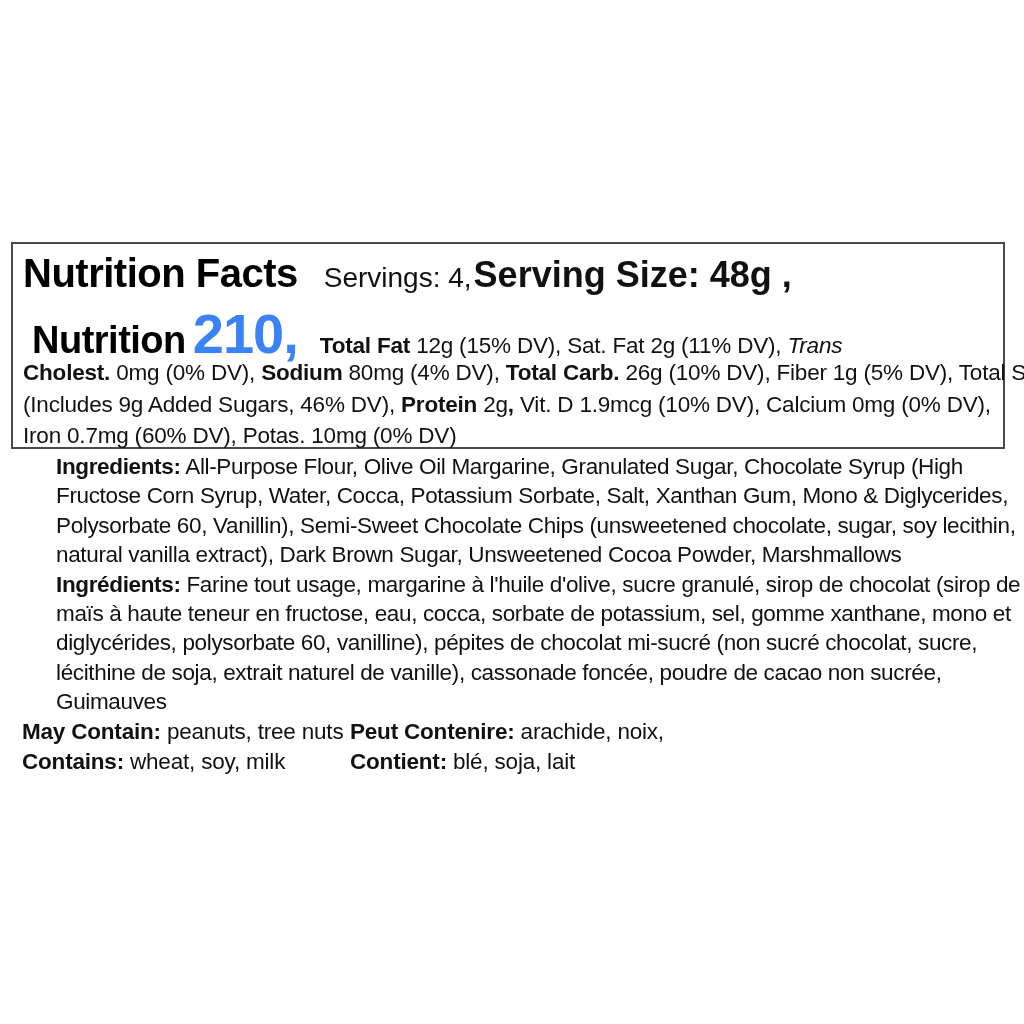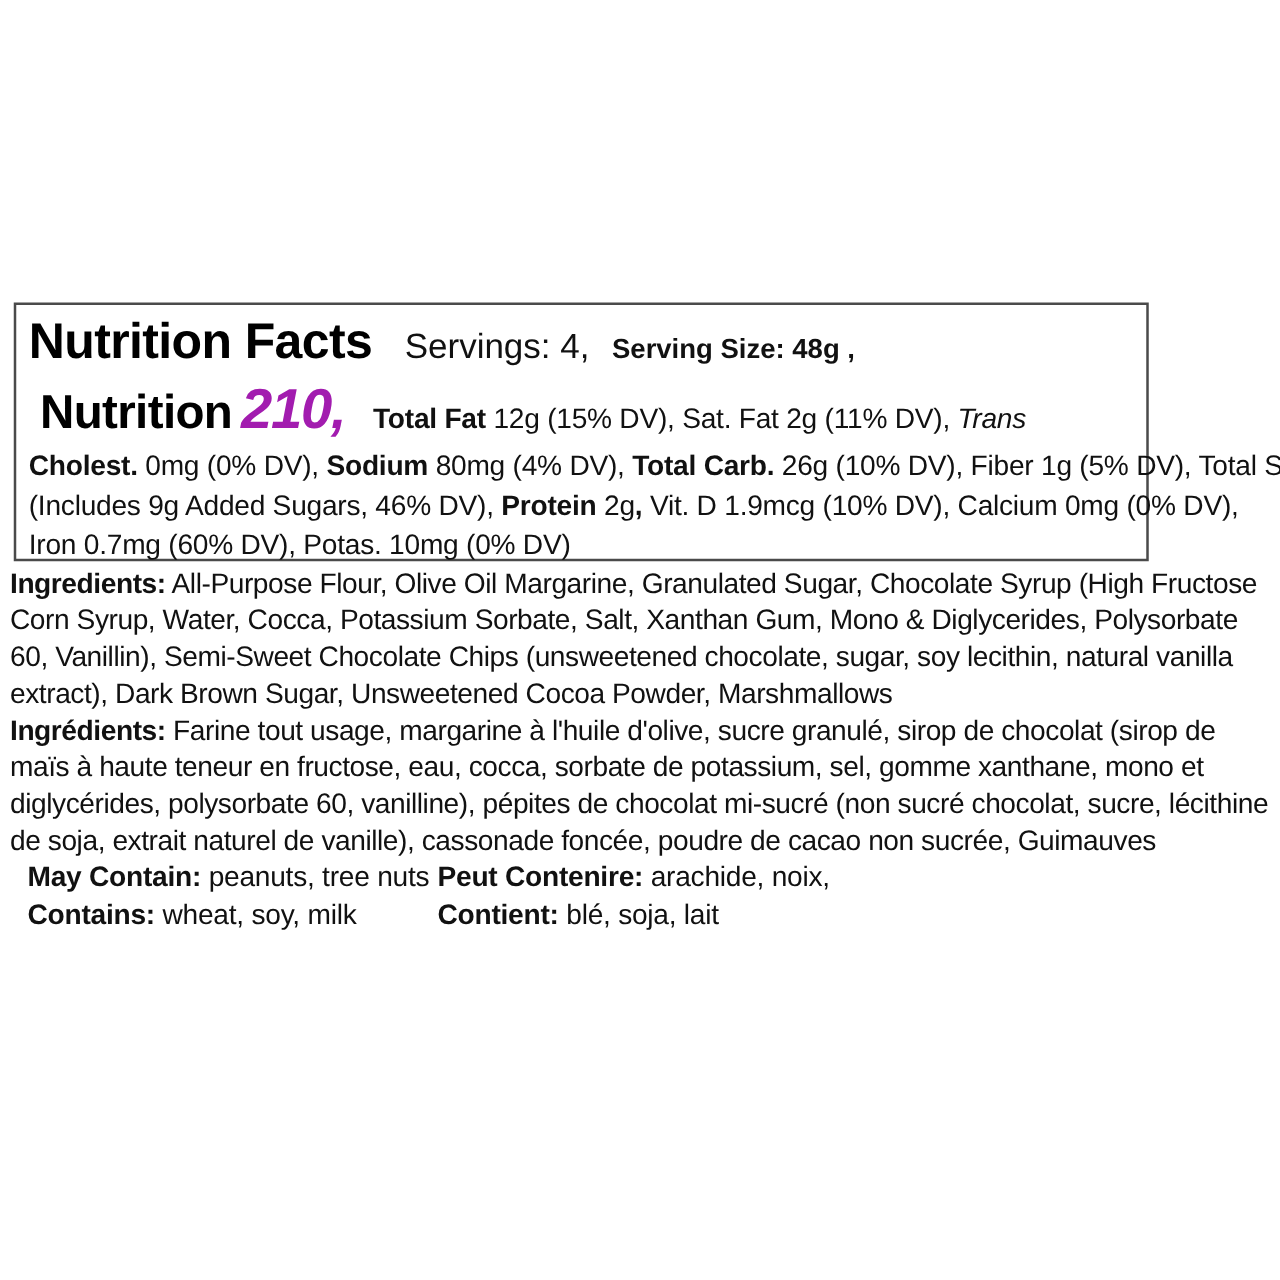--- a/index.html
+++ b/index.html
@@ -9,75 +9,76 @@
     font-family: "Liberation Sans", "DejaVu Sans", sans-serif;
     color: #111111;
     overflow: hidden;
   }
   .page { position: relative; width: 1024px; height: 1024px; background: #ffffff; }
 
   
   .nf-box {
     position: absolute;
     left: 11px; top: 242px;
-    width: 908px; height: 207px;
+    width: 994px; height: 207px;
     border: 2px solid #4a4a4a;
     background: #ffffff;
     padding: 7px 10px 0 10px;
   }
   .nf-row1 {
     display: flex; align-items: baseline;
     height: 48px;
     white-space: nowrap;
   }
   .nf-title {
     font-size: 40px; font-weight: 700; color: #000000;
     letter-spacing: -0.5px;
   }
   .nf-servings {
     font-size: 28px; font-weight: 400;
     margin-left: 26px;
   }
   .nf-serving-size {
-    font-size: 22px; font-weight: 700;
-    margin-left: 18px;
+    font-size: 36px; font-weight: 700;
+    margin-left: 2px;
   }
   .nf-row2 {
     display: flex; align-items: baseline;
     height: 56px; margin-top: 2px;
     white-space: nowrap;
   }
   .nf-aps { font-size: 24px; font-weight: 400; }
   .nf-cal-word {
     font-size: 38px; font-weight: 700; color: #000000;
     margin-left: 9px; letter-spacing: -0.5px;
   }
   .nf-cal-val {
-    font-size: 45px; font-weight: 700; color: #a21caf;
-    margin-left: 7px; letter-spacing: -1px; font-style: italic;
+    font-size: 56px; font-weight: 700; color: #3b82f6;
+    margin-left: 7px; letter-spacing: -1px;
   }
   .nf-inline-nutrients {
     font-size: 22.5px; margin-left: 22px; letter-spacing: -0.2px;
   }
   .nf-line {
     font-size: 22.5px; line-height: 31.5px;
     letter-spacing: -0.2px;
     white-space: nowrap;
   }
 
   
   .lower {
     position: absolute;
     left: 8px; top: 452px;
     width: 1014px;
   }
   .ing-para {
     font-size: 22.5px; line-height: 29.4px;
     letter-spacing: -0.35px;
     color: #111111;
+    margin-left: 48px;
   }
   .allergen-row {
     display: flex; align-items: baseline;
     font-size: 22.5px; line-height: 30px;
     letter-spacing: -0.2px;
     margin-top: 0px;
   }
   .allergen-col1 { width: 342px; padding-left: 14px; }
   .allergen-col2 { flex: 1; }
   .b { font-weight: 700; }

